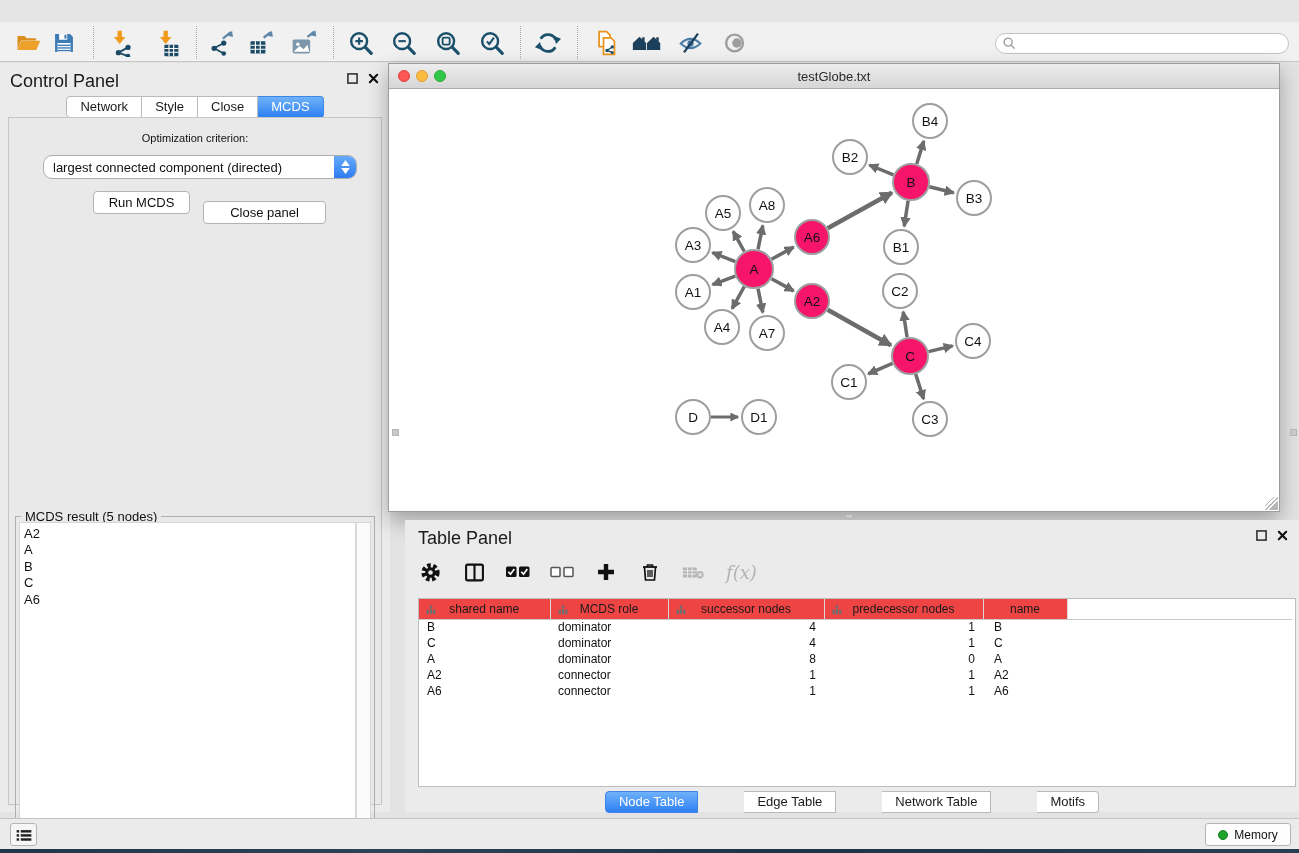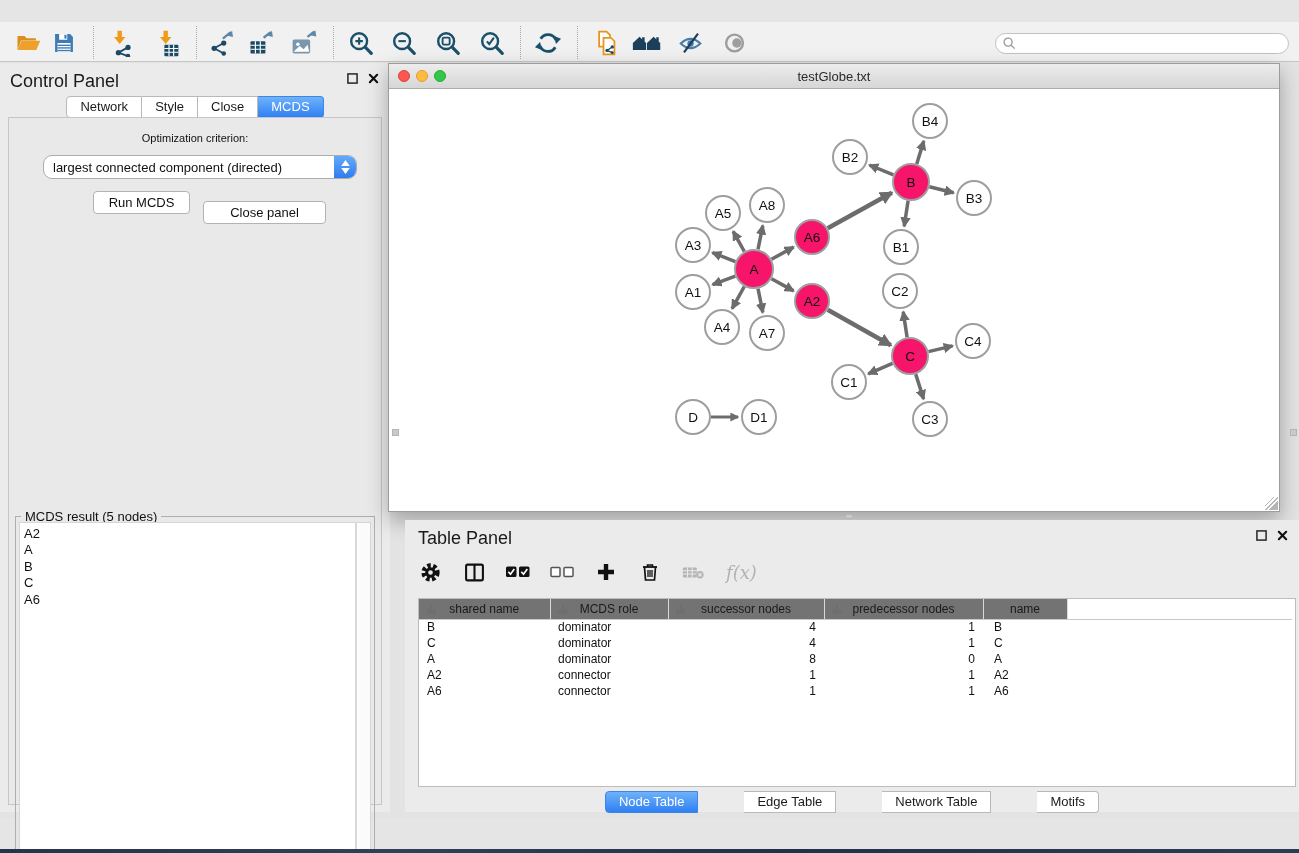--- a/index.html
+++ b/index.html
@@ -78,21 +78,21 @@
 
   
   .table-panel { position:absolute; left:405px; top:458px; width:894px; height:292px; background:#ebebeb; }
   .tp-toolbar { position:absolute; left:13px; top:32px; right:8px; height:40px; display:flex; align-items:center; gap:20px; }
   .tp-ico { display:flex; align-items:center; justify-content:center; width:24px; height:24px; }
   .fx { font-family:"DejaVu Serif", serif; font-style:italic; font-size:18px; color:#b2b2b2; }
   .table-viewport { position:absolute; left:13px; top:78px; width:878px; height:189px;
     background:#fff; border:1px solid #bdbdbd; overflow:hidden; }
   table { border-collapse:collapse; table-layout:fixed; width:873px; font-size:12px; color:#111; }
   col.c0{width:131px} col.c1{width:118px} col.c2{width:156px} col.c3{width:159px} col.c4{width:84px} col.cf{width:225px}
-  thead th { height:20px; background:#737373; border-bottom:1px solid #c9c9c9; border-right:1px solid #d9d9d9;
+  thead th { height:20px; background:#ef4444; border-bottom:1px solid #c9c9c9; border-right:1px solid #d9d9d9;
     font-weight:normal; font-size:12px; color:#1a1a1a; position:relative; text-align:center; }
   thead th.nofill { background:#fff; border-right:none; }
   thead .sort-ico { position:absolute; left:7px; top:5px; }
   tbody td { height:16px; padding:0; border:none; white-space:nowrap; }
   tbody td.col0 { padding-left:8px; }
   tbody td.col1 { padding-left:8px; }
   tbody td.col2 { text-align:right; padding-right:8px; }
   tbody td.col3 { text-align:right; padding-right:8px; }
   tbody td.col4 { padding-left:11px; }
   .tp-tabs { position:absolute; left:0; right:0; top:271px; display:flex; justify-content:center;gap:46px; }
@@ -606,14 +606,32 @@
       </div>
       <div class="tp-tabs">
         <span class="tab active" style="border-radius:4px 0 0 4px">Node Table</span>
         <span class="tab">Edge Table</span>
         <span class="tab">Network Table</span>
         <span class="tab last">Motifs</span>
       </div>
     </div>
   </div>
 
+  <div class="statusbar">
+    <div class="status-list-btn">
+      <svg width="18" height="16" viewBox="0 0 22 18">
+          <g fill="#222">
+            <rect x="2" y="3" width="3" height="3"></rect>
+            <rect x="7" y="3" width="13" height="3"></rect>
+            <rect x="2" y="8" width="3" height="3"></rect>
+            <rect x="7" y="8" width="13" height="3"></rect>
+            <rect x="2" y="13" width="3" height="3"></rect>
+            <rect x="7" y="13" width="13" height="3"></rect>
+          </g>
+        </svg>
+    </div>
+    <div class="memory-btn">
+      <span class="memory-dot"></span>
+      <span>Memory</span>
+    </div>
+  </div>
   <div class="desktop-strip"></div>
 </div>
 
 </body></html>

